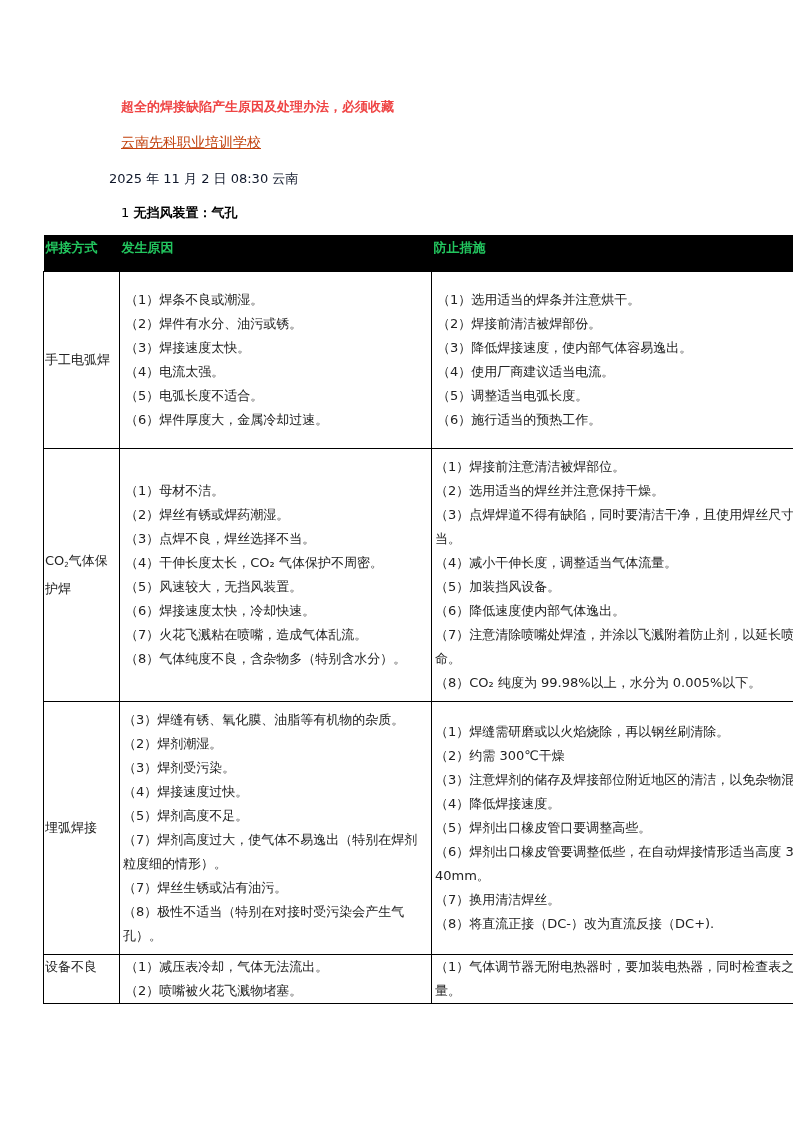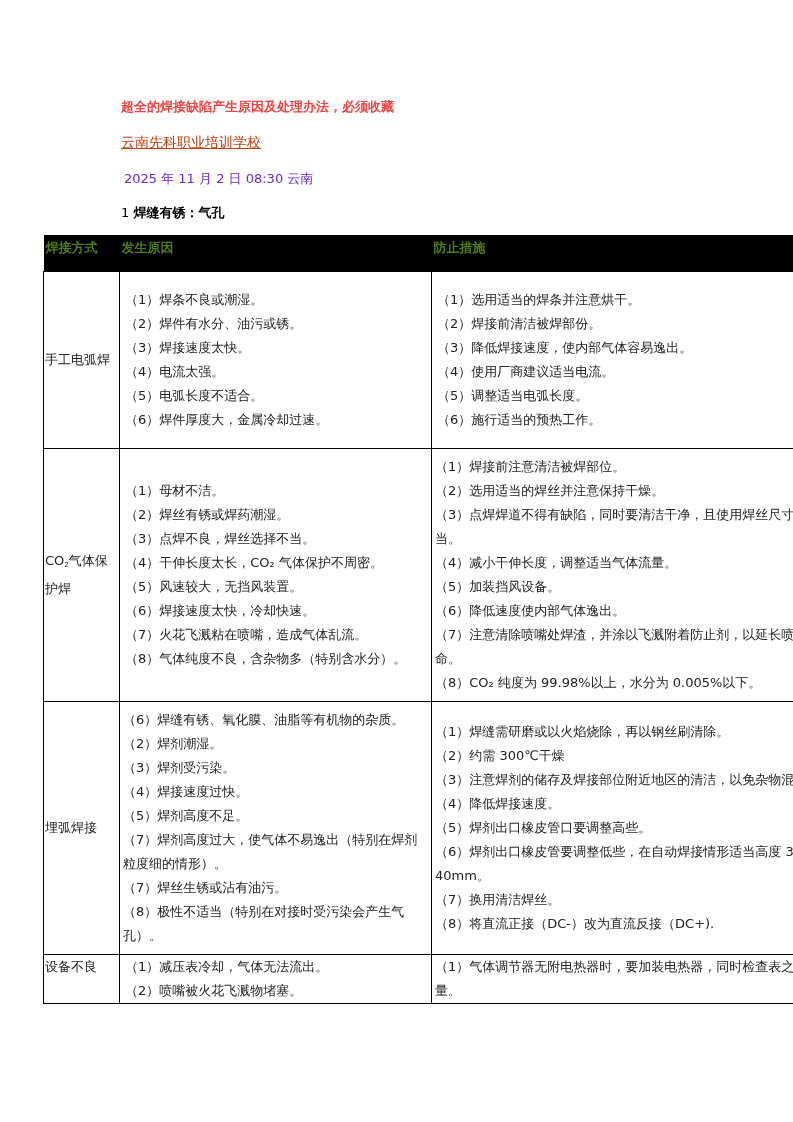--- a/index.html
+++ b/index.html
@@ -1,28 +1,28 @@
 <!DOCTYPE html>
 <html><head>
 <meta charset="utf-8">
 <style>
   html, body { margin:0; padding:0; background:#ffffff; }
   body { width:793px; height:1122px; position:relative; overflow:hidden;
          font-family:"DejaVu Sans", "Liberation Sans", sans-serif; color:#111; }
   .title { position:absolute; left:121px; top:98px; font-size:13px; font-weight:bold; color:#ef4444; white-space:nowrap; }
   .source-link { position:absolute; left:121px; top:134px; font-size:14px; color:#c2410c; text-decoration:underline; white-space:nowrap; cursor:pointer; }
-  .meta { position:absolute; left:124px; top:170px; font-size:13px; color:#6d28d9; white-space:nowrap; }
+  .meta { position:absolute; left:109px; top:170px; font-size:13px; color:#0f172a; white-space:nowrap; }
   .section { position:absolute; left:121px; top:204px; font-size:13px; color:#000; white-space:nowrap; }
   .section .num { font-weight:normal; }
   .section .name { font-weight:bold; }
 
   .table-wrap { position:absolute; left:43px; top:235px; width:780px; }
   table { border-collapse:collapse; table-layout:fixed; width:780px; }
   col.c1 { width:76px; } col.c2 { width:312px; } col.c3 { width:392px; }
-  thead th { background:#000; color:#4d7c0f; font-weight:bold; font-size:13px; text-align:left;
+  thead th { background:#000; color:#22c55e; font-weight:bold; font-size:13px; text-align:left;
              vertical-align:top; height:36px; padding:4px 2px 0 2px; box-sizing:border-box; border:none; white-space:nowrap; }
   tbody td { border:1px solid #000; font-size:13px; line-height:24px; vertical-align:middle; padding:0 1px; box-sizing:border-box; color:#222; overflow:hidden; }
   tbody td.method { font-size:13px; line-height:24px; }
   tbody tr.r1 td { height:177px; }
   tbody tr.r2 td { height:253px; }
   tbody tr.r3 td { height:253px; }
   tbody tr.r4 td { height:47px; vertical-align:top; }
   tbody td:last-child { border-right:none; }
   .line { display:block; white-space:nowrap; }
   .line.wrap { white-space:normal; }
@@ -30,21 +30,21 @@
   sub { font-size:7px; vertical-align:-2px; }
 </style>
 </head>
 <body>
 
 <div class="title">超全的焊接缺陷产生原因及处理办法，必须收藏</div>
 <a class="source-link">云南先科职业培训学校</a>
 <div class="meta">2025 年 11 月 2 日  08:30 云南</div>
 <div class="section">
   <span class="num">1</span>
-  <span class="name">焊缝有锈：气孔</span>
+  <span class="name">无挡风装置：气孔</span>
 </div>
 
 <div class="table-wrap">
 <table>
   <colgroup>
         <col class="c1">
         <col class="c2">
         <col class="c3">
       </colgroup>
   <thead>
@@ -96,21 +96,21 @@
         <span class="line">（5）加装挡风设备。</span>
         <span class="line">（6）降低速度使内部气体逸出。</span>
         <span class="line wrap">（7）注意清除喷嘴处焊渣，并涂以飞溅附着防止剂，以延长喷嘴寿命。</span>
         <span class="line">（8）CO₂ 纯度为 99.98%以上，水分为 0.005%以下。</span>
       </td>
     </tr>
 
     <tr class="r3">
       <td class="method"><span>埋弧焊接</span></td>
       <td style="padding-left:3px;">
-        <span class="line">（6）焊缝有锈、氧化膜、油脂等有机物的杂质。</span>
+        <span class="line">（3）焊缝有锈、氧化膜、油脂等有机物的杂质。</span>
         <span class="line">（2）焊剂潮湿。</span>
         <span class="line">（3）焊剂受污染。</span>
         <span class="line">（4）焊接速度过快。</span>
         <span class="line">（5）焊剂高度不足。</span>
         <span class="line wrap">（7）焊剂高度过大，使气体不易逸出（特别在焊剂粒度细的情形）。</span>
         <span class="line">（7）焊丝生锈或沾有油污。</span>
         <span class="line wrap">（8）极性不适当（特别在对接时受污染会产生气孔）。</span>
       </td>
       <td style="padding-left:3px;">
         <span class="line">（1）焊缝需研磨或以火焰烧除，再以钢丝刷清除。</span>

